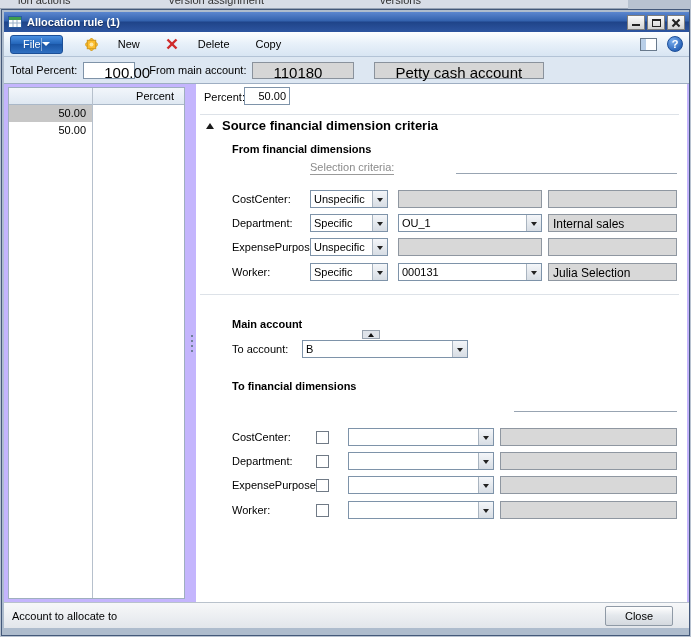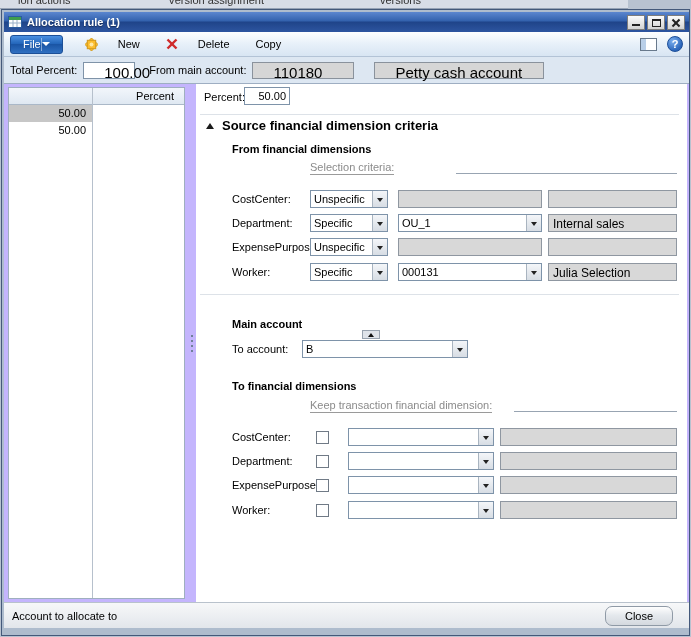--- a/index.html
+++ b/index.html
@@ -87,21 +87,21 @@
   .dest-combo { left:152px; width:146px; }
   .dest-gray { left:304px; width:177px; }
   .dest-chk { left:120px; top:3px; }
 
   .scrollup { position:absolute; left:166px; top:246px; width:18px; height:9px; background:#dfe3e9; border:1px solid #98a2ae; display:flex; justify-content:center; align-items:center; }
   .scrollup i { width:0; height:0; border:3px solid transparent; border-bottom:4px solid #111; margin-top:-3px; }
 
   .statusbar { position:absolute; left:2px; top:592px; width:685px; height:26px;
     background:linear-gradient(#f7f8f9,#e2e6eb); border-top:1px solid #b9c2cc; display:flex; align-items:center; padding:0 8px; }
   .close-btn { margin-left:auto; margin-right:8px; width:68px; height:20px;
-    background:linear-gradient(#fefefe,#e5e9ed 45%,#d4d9df); border:1px solid #8f9aa6; border-radius:7px;
+    background:linear-gradient(#fefefe,#e5e9ed 45%,#d4d9df); border:1px solid #8f9aa6; border-radius:2px;
     text-align:center; line-height:18px; font-size:11px; }
 </style>
 </head>
 <body>
 
 <div class="screen">
 
   <div class="bg-strip">
     <span style="left:18px">ion actions</span>
     <span style="left:168px">Version assignment</span>
@@ -279,21 +279,20 @@
         <span class="flabel" style="left:36px; top:259px;">To account:</span>
         <div class="combo" style="left:106px; top:256px; width:166px;">
           <span class="combo-text">B</span>
           <span class="combo-btn">
               <span class="tri-down"></span>
             </span>
         </div>
 
         <span class="flabel bold" style="left:36px; top:296px;">To financial dimensions</span>
 
-        <span class="flabel link-gray" style="left:114px; top:315px;">Keep transaction financial dimension:</span>
         <span class="field-line" style="left:318px; top:312px; width:163px;"></span>
 
         <div class="dest-row" style="top:344px;">
           <span class="dest-label">CostCenter:</span>
           <span class="chk dest-chk"></span>
           <div class="combo dest-combo">
             <span class="combo-text"></span>
             <span class="combo-btn">
                 <span class="tri-down"></span>
               </span>

